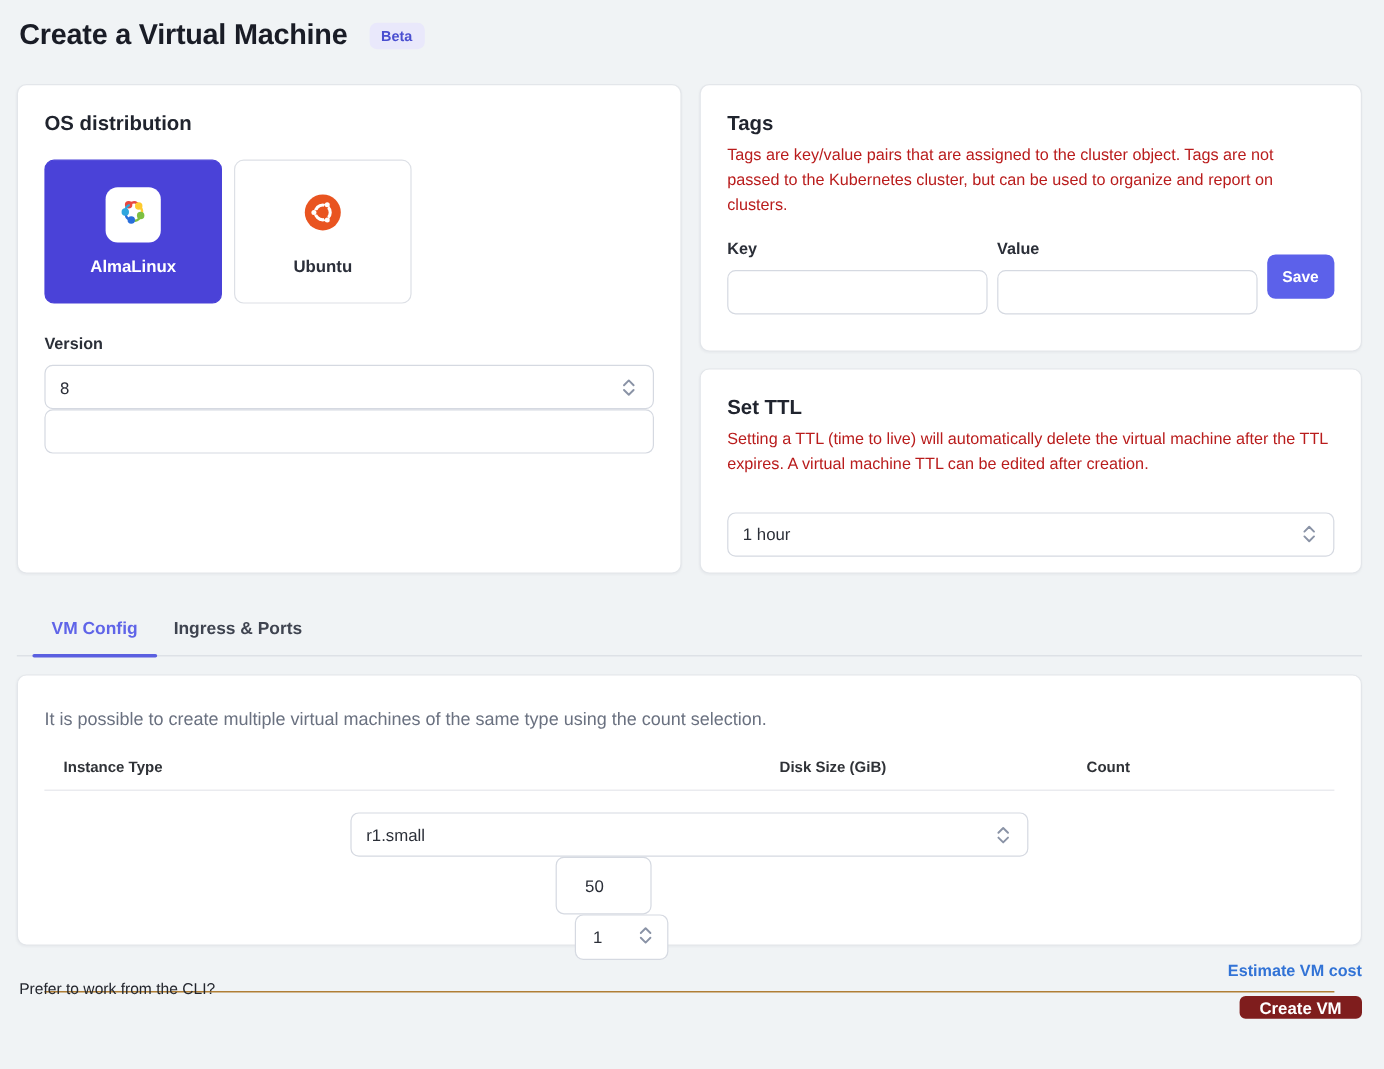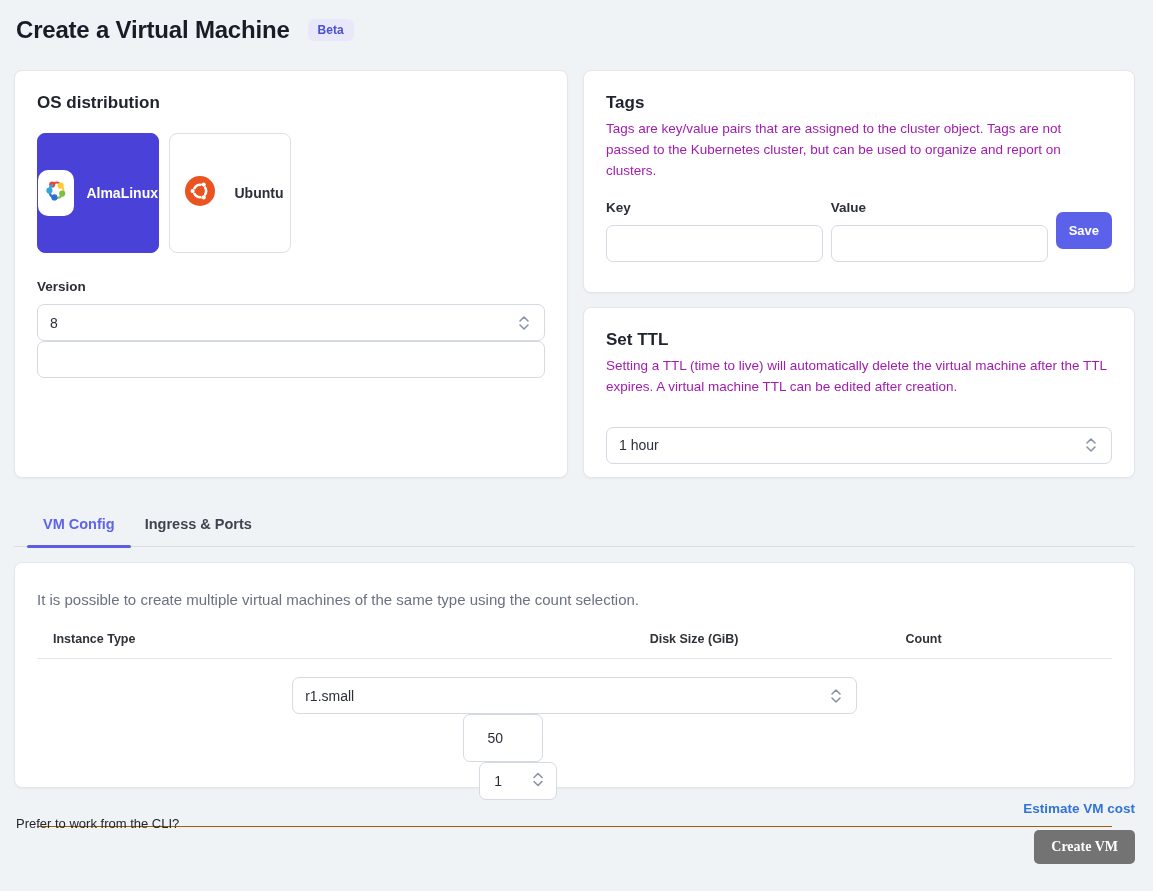--- a/index.html
+++ b/index.html
@@ -27,27 +27,27 @@
     background: #ffffff; border: 1px solid #e3e6ea; border-radius: 8px;
     box-shadow: 0 1px 2px rgba(16,24,40,.04);
   }
   .cards-row { display: flex; gap: 15px; margin-bottom: 27px; }
   .left-col { width: 554px; flex: 0 0 554px; }
   .right-col { flex: 1; display: flex; flex-direction: column; gap: 14px; }
   .card-os { height: 408px; padding: 22px; }
   .card-tags { height: 223px; padding: 22px; }
   .card-ttl { height: 171px; padding: 22px; }
   .card-title { font-size: 17px; font-weight: 700; color: #20242e; margin-bottom: 6px; }
-  .card-desc { font-size: 13.5px; color: #a21caf; line-height: 1.55; margin-top: 10px; }
+  .card-desc { font-size: 13.5px; color: #b91c1c; line-height: 1.55; margin-top: 10px; }
 
   
   .os-tiles { display: flex; gap: 10px; margin-top: 20px; }
   .os-tile {
-    width: 122px; height: 120px; border-radius: 8px; border: 1px solid #dde0e6;
-    background: #fff; display: flex; flex-direction: row; align-items: center;
+    width: 148px; height: 120px; border-radius: 8px; border: 1px solid #dde0e6;
+    background: #fff; display: flex; flex-direction: column; align-items: center;
     justify-content: center; gap: 12px; cursor: pointer;
   }
   .os-tile .tile-label { font-size: 14px; font-weight: 700; color: #2b2f3a; }
   .os-tile.selected { background: #4a42d8; border-color: #4a42d8; }
   .os-tile.selected .tile-label { color: #ffffff; }
   .tile-icon-box {
     width: 46px; height: 46px; border-radius: 10px; background: transparent;
     display: flex; align-items: center; justify-content: center;
   }
   .os-tile.selected .tile-icon-box { background: #ffffff; }
@@ -113,22 +113,22 @@
   .cli-block {
     display: inline-flex; align-items: center; gap: 6px;
     background: #e8e8e8; border-radius: 4px; padding: 4px 10px 5px 10px;
     font-family: "DejaVu Sans Mono", "Liberation Mono", monospace;
     font-size: 12px; color: #4a4a4a; letter-spacing: 0;
   }
   .copy-icon { cursor: pointer; display: inline-flex; opacity: .75; }
   .footer-right { display: flex; flex-direction: column; align-items: flex-end; gap: 14px; }
   .estimate-link { font-size: 13.5px; font-weight: 600; color: #3273d6; text-decoration: none; cursor: pointer; }
   .create-btn {
-    height: 34px; padding: 0 17px; background: #737373; border: none; border-radius: 5px;
-    color: #fff; font-family: Liberation Serif, serif; font-size: 14px; font-weight: 700; cursor: pointer;
+    height: 19px; padding: 0 17px; background: #7f1d1d; border: none; border-radius: 5px;
+    color: #fff; font-family: Liberation Sans, sans-serif; font-size: 14px; font-weight: 700; cursor: pointer;
   }
 </style>
 </head>
 <body>
 
 <svg width="0" height="0" style="position:absolute">
   <defs>
     <g id="updown">
       <path d="M4 6 L8 2 L12 6" fill="none" stroke="#8a93a6" stroke-width="1.6" stroke-linecap="round" stroke-linejoin="round"></path>
       <path d="M4 10 L8 14 L12 10" fill="none" stroke="#8a93a6" stroke-width="1.6" stroke-linecap="round" stroke-linejoin="round"></path>

